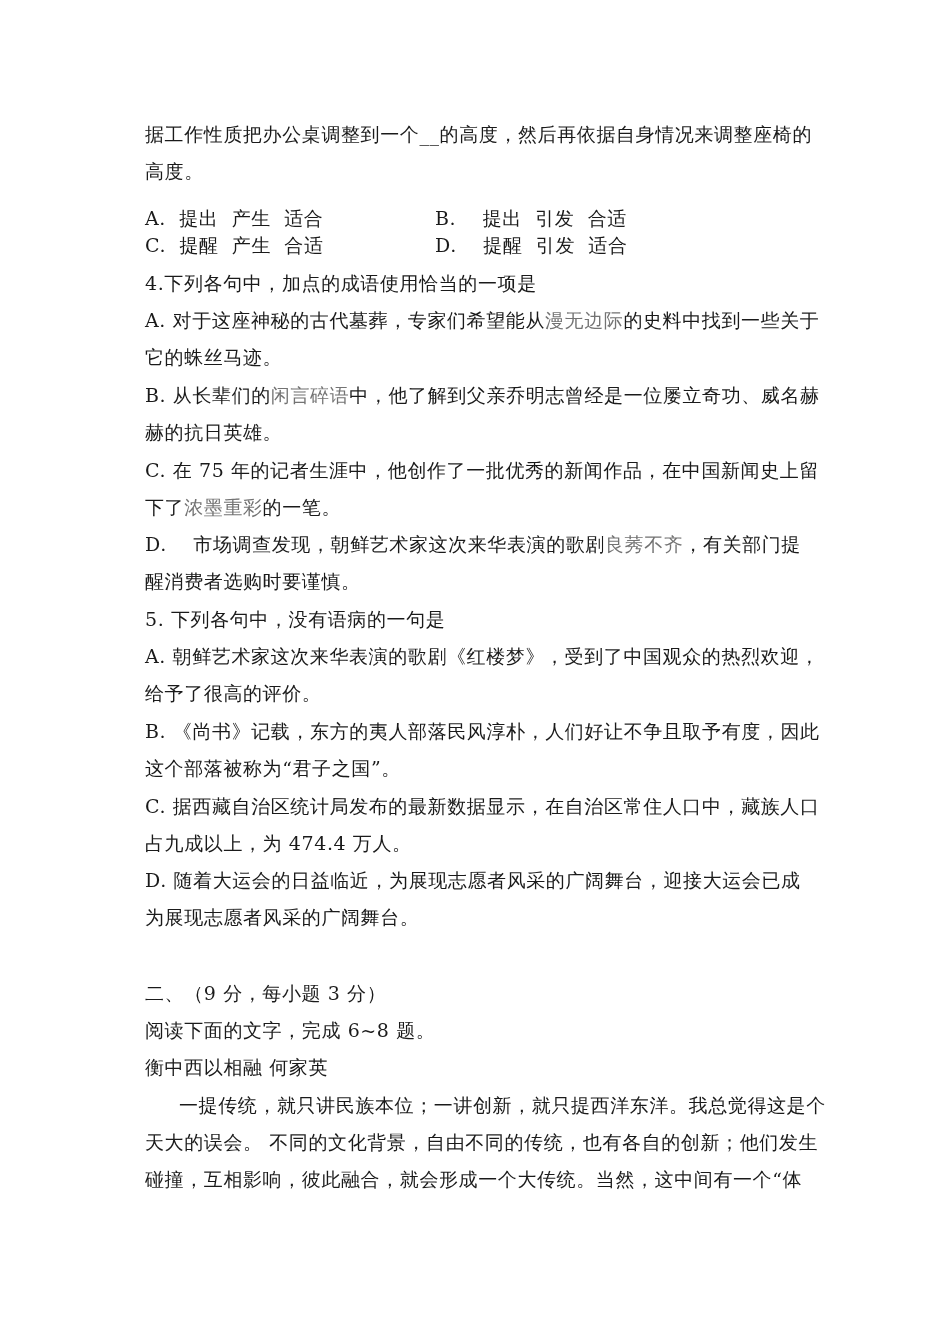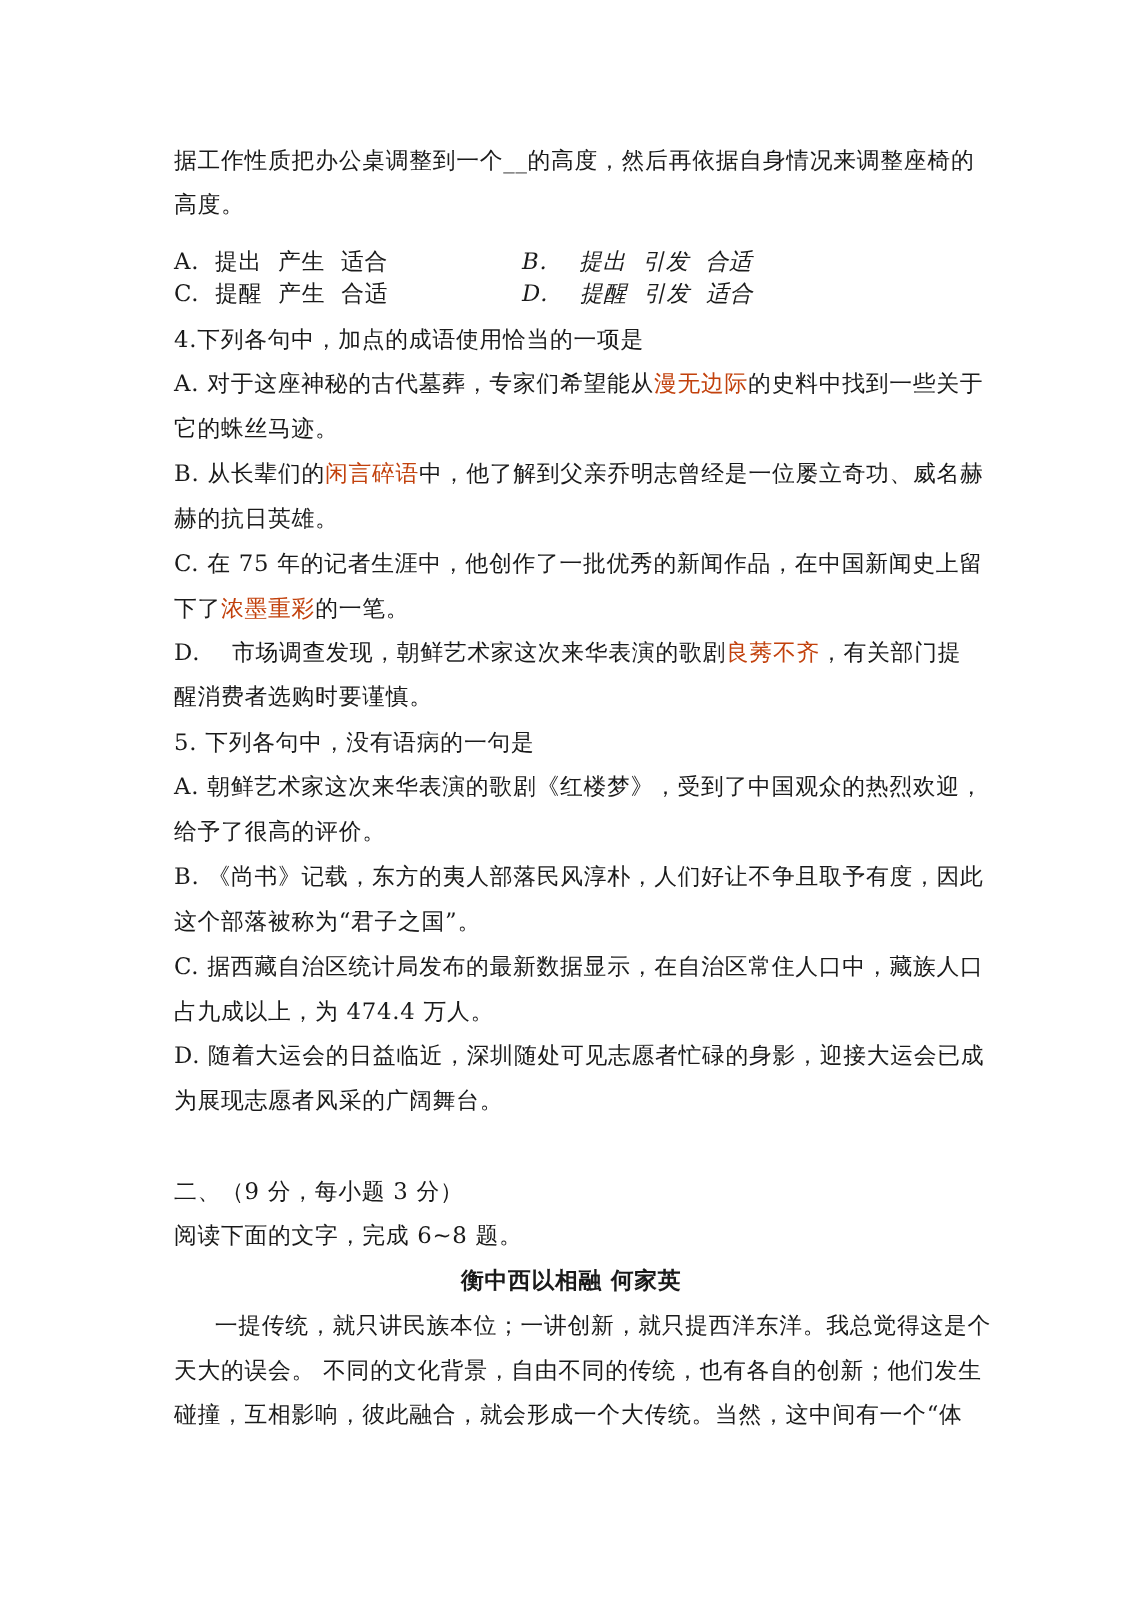--- a/index.html
+++ b/index.html
@@ -22,23 +22,23 @@
       width: 662px;
     }
     .line {
       position: absolute;
       left: 0;
       font-size: 19px;
       line-height: 20px;
       white-space: nowrap;
       letter-spacing: 0.6px;
     }
-    .red { color: #c2410c; }
-    .col2 { position: absolute; left: 290px; font-style: italic; }
-    .center { width: 662px; text-align: center; font-weight: bold; }
+    .red { color: #737373; }
+    .col2 { position: absolute; left: 290px; }
+    .center { width: 662px; text-align: left; }
     .indent { padding-left: 34px; }
   </style>
 </head>
 <body>
 
 <div class="page">
 
   <div class="line" style="top:124px">据工作性质把办公桌调整到一个__的高度，然后再依据自身情况来调整座椅的</div>
   <div class="line" style="top:161px">高度。</div>
 
@@ -94,21 +94,21 @@
     <span>B.</span><span style="white-space:pre"> 《尚书》记载，东方的夷人部落民风淳朴，人们好让不争且取予有度，因此</span>
   </div>
   <div class="line" style="top:758px">这个部落被称为“君子之国”。</div>
 
   <div class="line" style="top:796px">
     <span>C.</span><span style="white-space:pre"> 据西藏自治区统计局发布的最新数据显示，在自治区常住人口中，藏族人口</span>
   </div>
   <div class="line" style="top:833px">占九成以上，为 474.4 万人。</div>
 
   <div class="line" style="top:870px">
-    <span>D.</span><span style="white-space:pre"> 随着大运会的日益临近，深圳随处可见志愿者忙碌的身影，迎接大运会已成</span>
+    <span>D.</span><span style="white-space:pre"> 随着大运会的日益临近，为展现志愿者风采的广阔舞台，迎接大运会已成</span>
   </div>
   <div class="line" style="top:907px">为展现志愿者风采的广阔舞台。</div>
 
   <div class="line" style="top:983px">二、（9 分，每小题 3 分）</div>
   <div class="line" style="top:1020px">阅读下面的文字，完成 6~8 题。</div>
   <div class="line center" style="top:1057px">衡中西以相融  何家英</div>
 
   <div class="line indent" style="top:1095px">一提传统，就只讲民族本位；一讲创新，就只提西洋东洋。我总觉得这是个</div>
   <div class="line" style="top:1132px">天大的误会。 不同的文化背景，自由不同的传统，也有各自的创新；他们发生</div>
   <div class="line" style="top:1169px">碰撞，互相影响，彼此融合，就会形成一个大传统。当然，这中间有一个“体</div>

